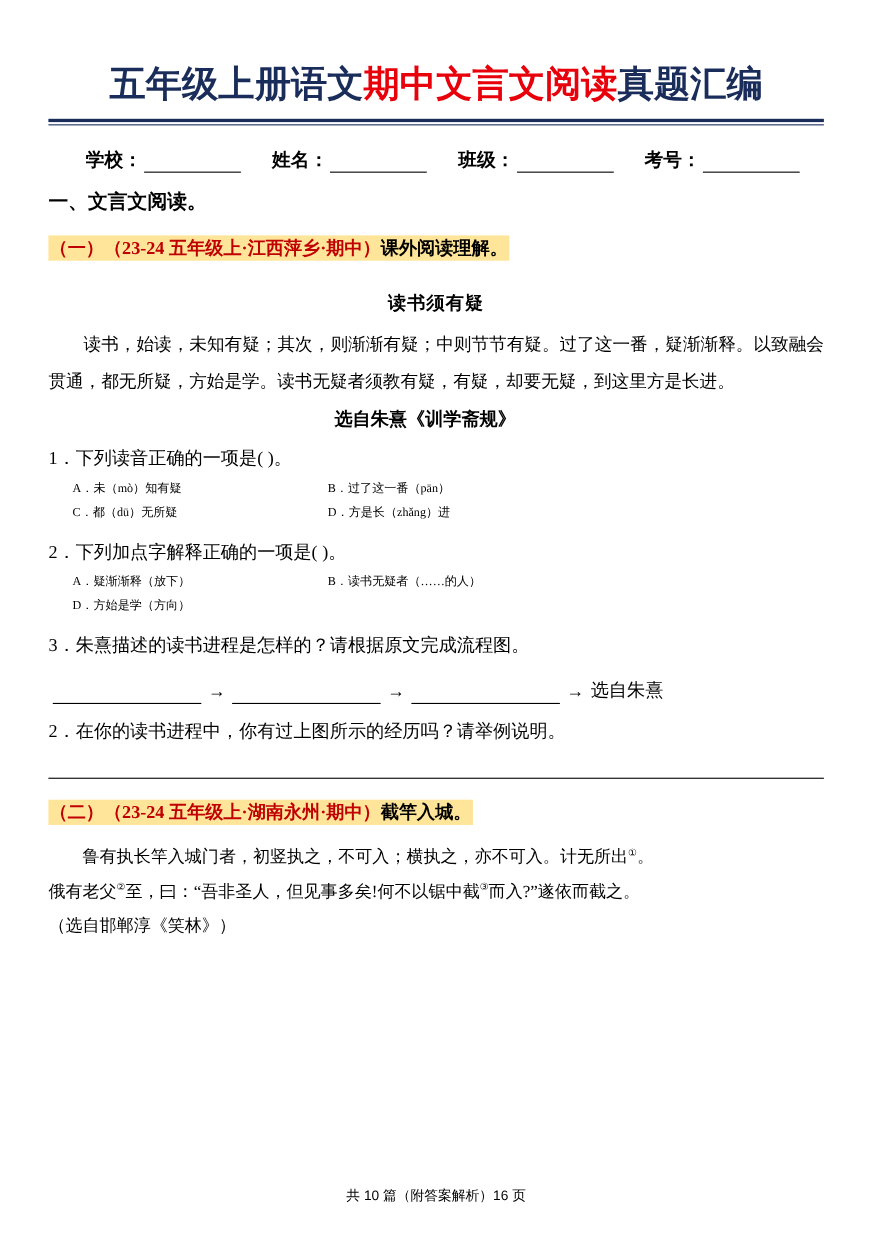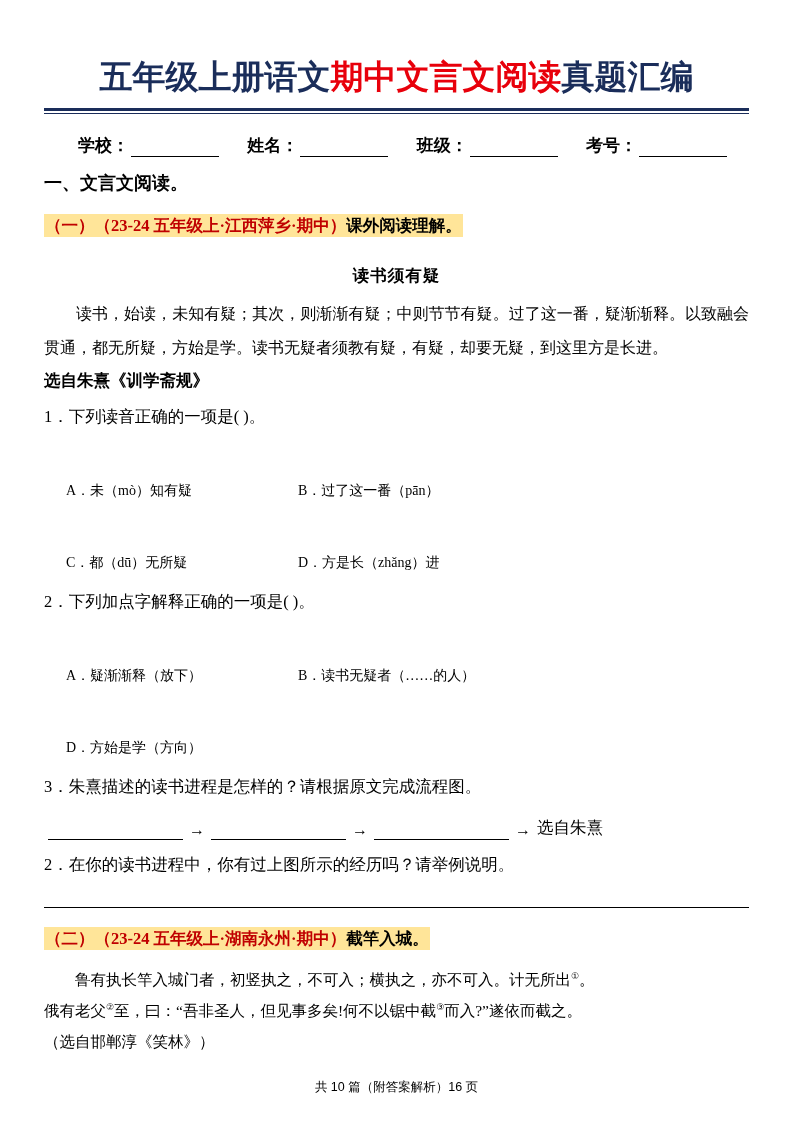--- a/index.html
+++ b/index.html
@@ -107,39 +107,38 @@
   }
   .passage {
     margin-top: 10px;
     font-size: 16px;
     line-height: 2.15;
     text-align: justify;
     text-indent: 2em;
     font-family: "Liberation Serif", "DejaVu Serif", serif;
   }
   .source {
-    text-align: left;
+    text-align: center;
     font-weight: bold;
     font-size: 16.5px;
     margin-top: 4px;
     padding-right: 20px;
   }
 
   
   .q {
     font-size: 16.5px;
     line-height: 2.0;
     margin-top: 8px;
   }
   .opts {
     display: flex;
-    font-size: 14px;
+    font-size: 11px;
     line-height: 2.0;
     padding-left: 22px;
-    margin-top: 44px;
   }
   .opts .col {
     width: 232px;
   }
   .opts .col.wide { width: 250px; }
 
   
   .flow {
     display: flex;
     align-items: flex-end;

